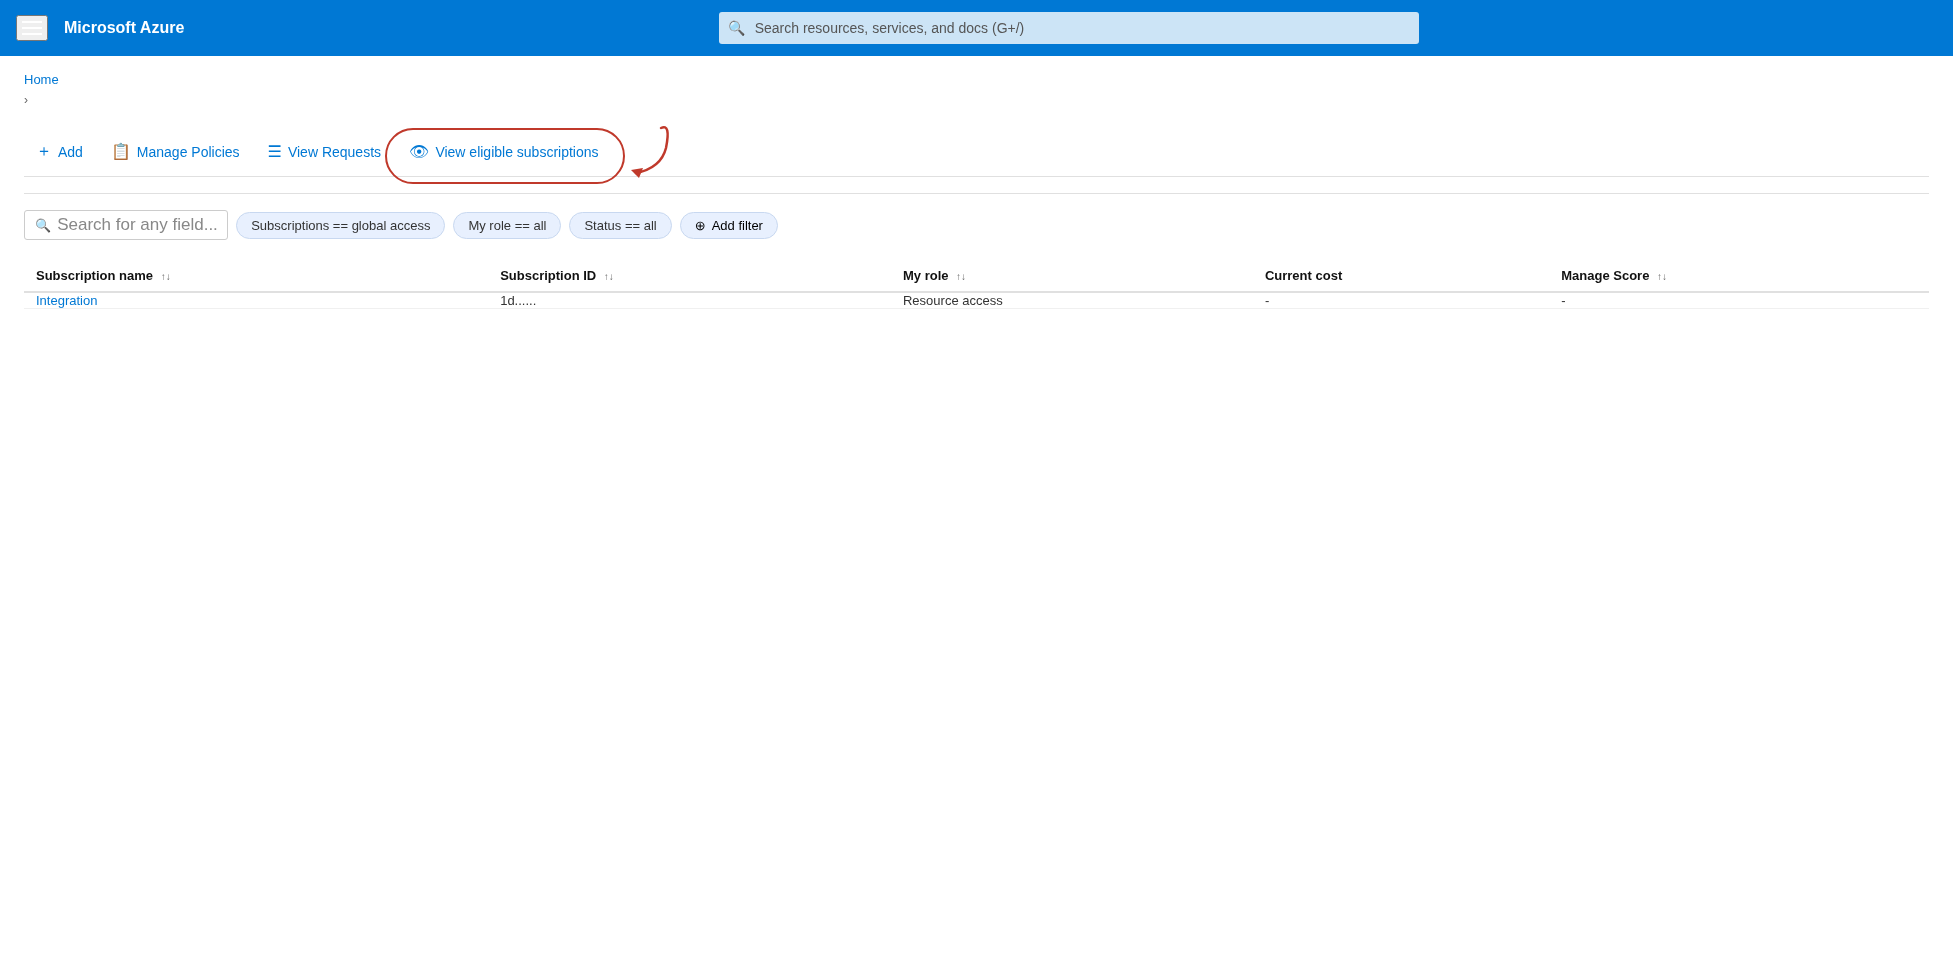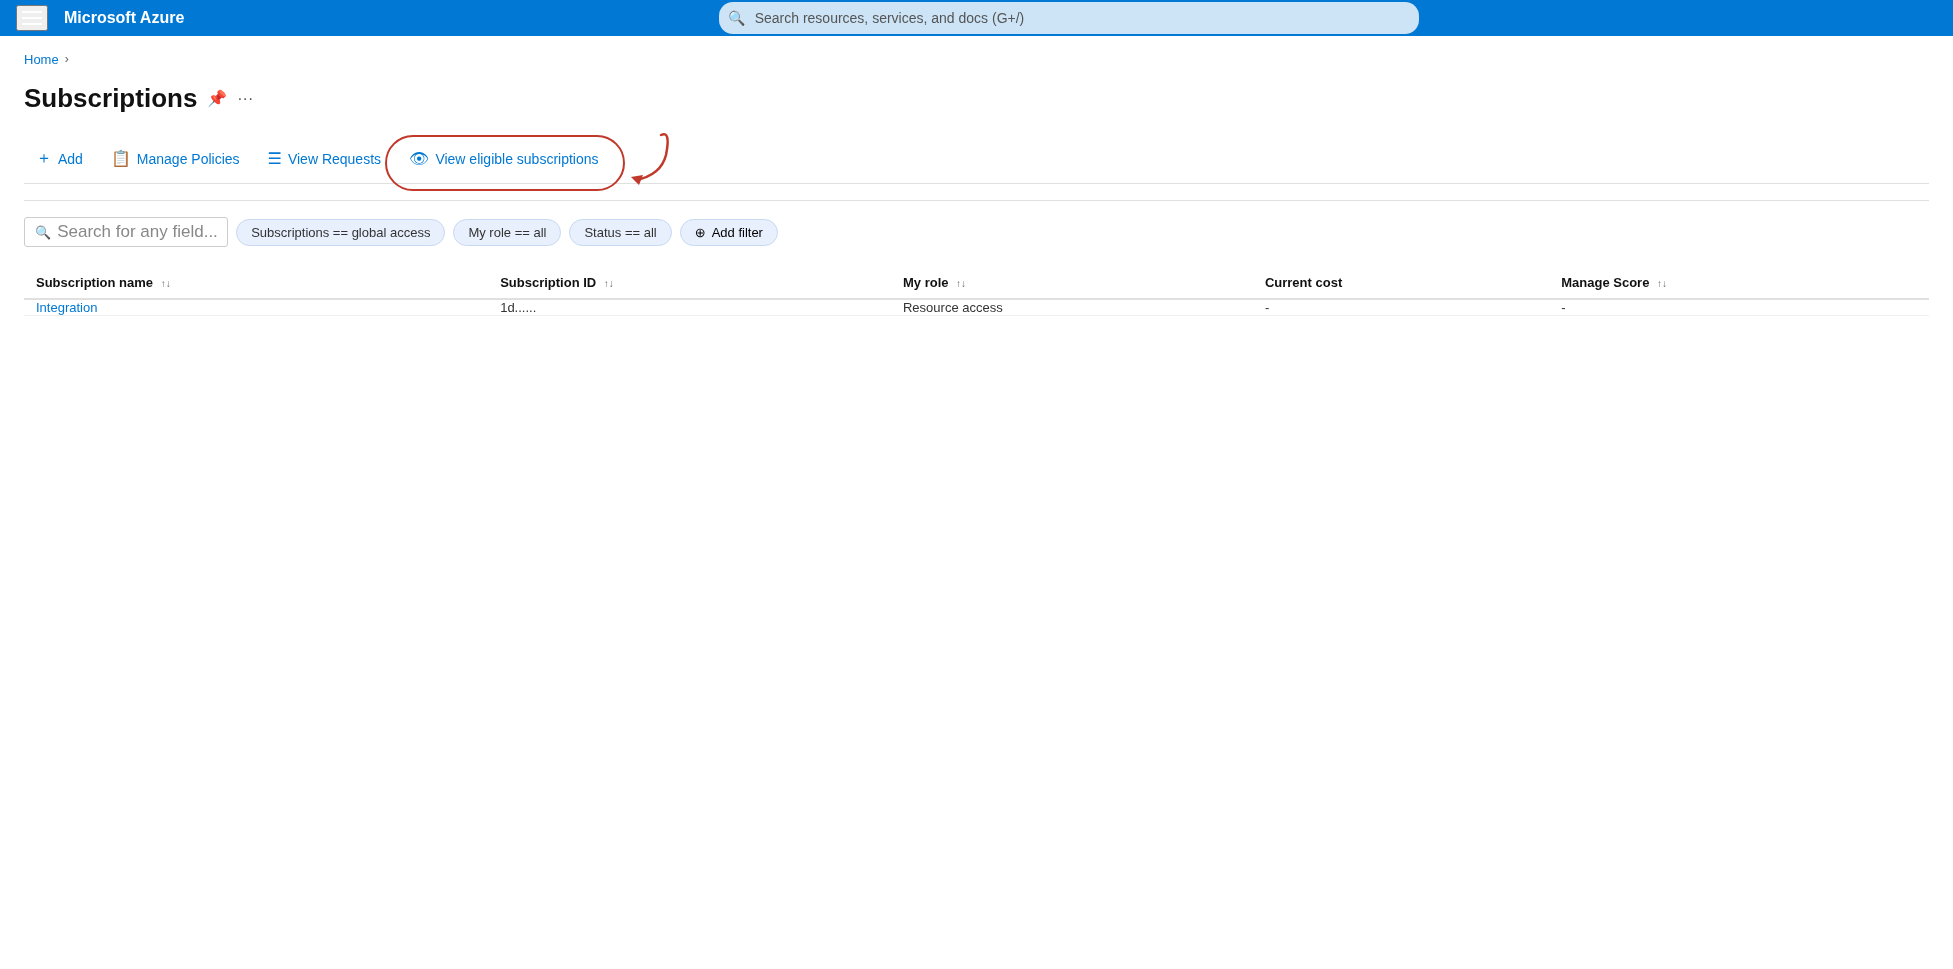--- a/index.html
+++ b/index.html
@@ -1,21 +1,21 @@
 <!DOCTYPE html>
 <html><head>
   <meta charset="utf-8">
   <style>
     * { margin: 0; padding: 0; box-sizing: border-box; }
     body { font-family: 'Segoe UI', Arial, sans-serif; font-size: 14px; background: #fff; color: #333; }
 
     
     .topbar {
       background: #0078d4;
-      height: 36px;
+      height: 56px;
       display: flex;
       align-items: center;
       padding: 0 16px;
       gap: 16px;
     }
     .topbar-hamburger {
       color: #fff;
       font-size: 18px;
       cursor: pointer;
       display: flex;
@@ -38,21 +38,21 @@
     .topbar-search {
       flex: 1;
       max-width: 700px;
       margin: 0 auto;
       position: relative;
     }
     .topbar-search input {
       width: 100%;
       height: 32px;
       border: none;
-      border-radius: 14px;
+      border-radius: 3px;
       padding: 0 12px 0 36px;
       font-size: 14px;
       background: #cce4f6;
       color: #b91c1c;
       outline: none;
     }
     .topbar-search input::placeholder { color: #555; }
     .topbar-search-icon {
       position: absolute;
       left: 10px;
@@ -65,22 +65,23 @@
     
     .main {
       padding: 16px 24px;
     }
 
     
     .breadcrumb {
       display: flex;
       align-items: flex-start;
       gap: 6px;
-      margin-bottom: 16px;
-      font-size: 13px;
+      margin-bottom: 0;
+      font-size: 13px;
+      flex-direction: column;
     }
     .breadcrumb a {
       color: #0078d4;
       text-decoration: none;
     }
     .breadcrumb-sep { color: #666; font-size: 12px; }
 
     
     .page-header {
       margin-bottom: 20px;
@@ -258,25 +259,20 @@
 </div>
 
 <div class="main">
 
   <div class="breadcrumb">
     <a href="#">Home</a>
     <span class="breadcrumb-sep">›</span>
   </div>
 
   <div class="page-header">
-    <div class="page-header-top">
-      <span class="page-title">Subscriptions</span>
-      <span class="pin-icon">📌</span>
-      <span class="more-icon">···</span>
-    </div>
   </div>
 
   <div class="toolbar">
 
     <button class="toolbar-btn">
       <span class="toolbar-btn-icon">＋</span>
       <span>Add</span>
     </button>
 
     <button class="toolbar-btn">

